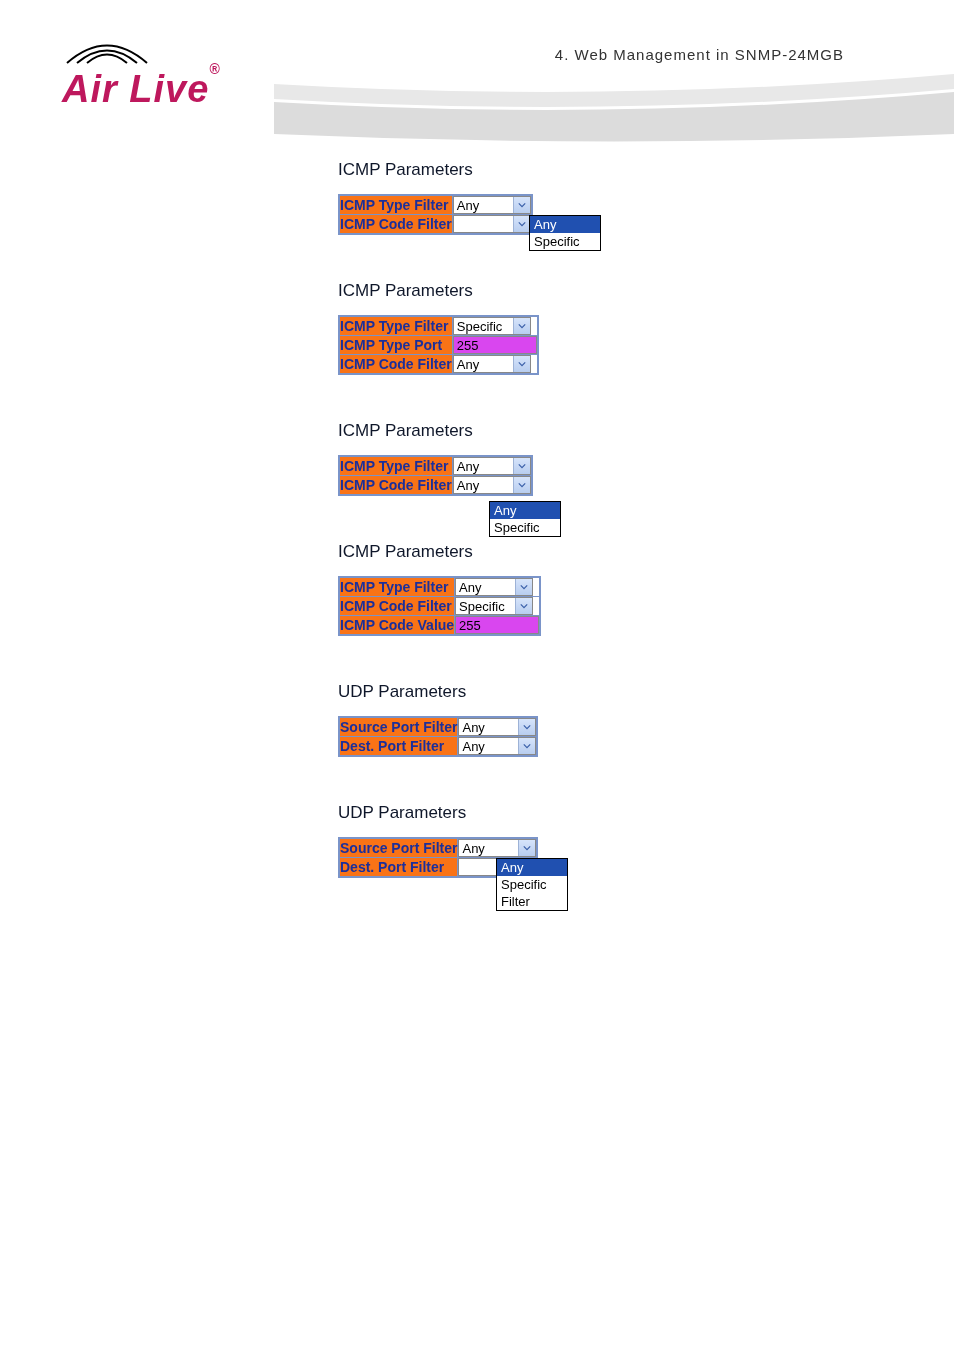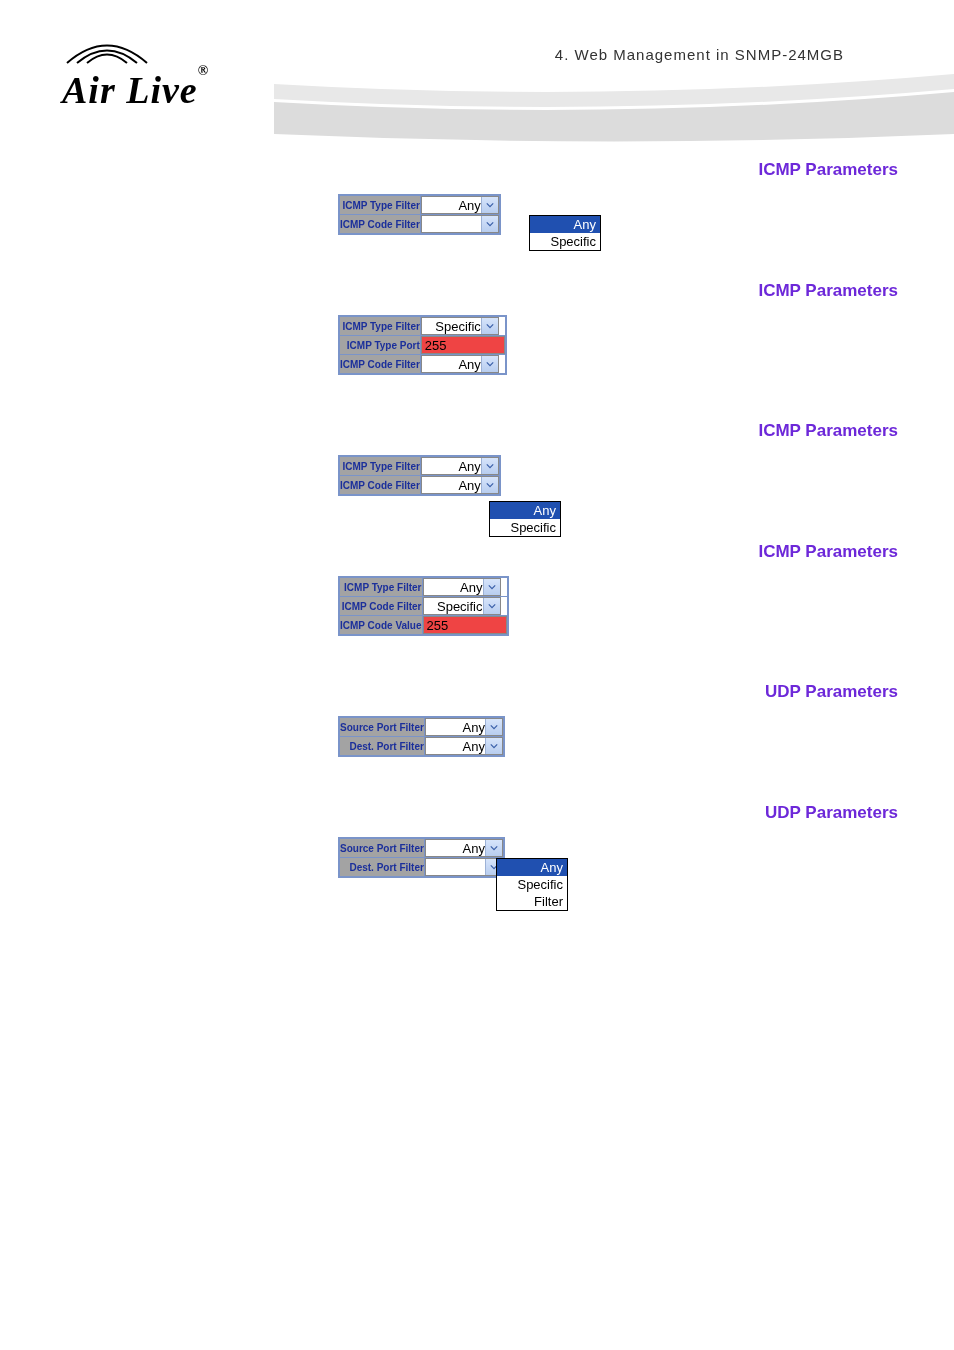--- a/index.html
+++ b/index.html
@@ -1,34 +1,34 @@
 <!DOCTYPE html>
 <html><head>
 <meta charset="utf-8">
 <style>
 html,body{margin:0;padding:0;font-family:Arial,Helvetica,sans-serif;background:#fff;color:#000;}
-.page{width:954px;height:1350px;position:relative;overflow:hidden;text-align:right;}
+.page{width:954px;height:1350px;position:relative;overflow:hidden;}
 .header-text{position:absolute;top:46px;right:110px;font-size:15px;letter-spacing:1px;color:#333;}
 .logo{position:absolute;top:38px;left:62px;}
 .logo-mark{display:block;}
-.logo-text{font-family:Liberation Serif, serif;font-style:italic;font-weight:900;font-size:38px;letter-spacing:1px;color:#000000;}
+.logo-text{font-family:Liberation Sans, sans-serif;font-style:italic;font-weight:900;font-size:38px;letter-spacing:1px;color:#be185d;}
 .logo-text sup{font-size:14px;font-style:normal;position:relative;top:-14px;}
 .swoosh{position:absolute;top:74px;right:0;width:680px;height:80px;}
 .content{position:absolute;left:338px;top:160px;width:560px;}
-.section-title{font-size:17px;font-weight:bold;color:#6d28d9;margin:0 0 14px 0;}
+.section-title{font-size:17px;font-weight:normal;color:#0f172a;margin:0 0 14px 0;}
 .block{margin-bottom:46px;}
 .param-table{border-collapse:collapse;border:2px solid #7a94c9;}
 .param-table td{border:1px solid #7a94c9;padding:0;}
-.label-cell{background:#a3a3a3;color:#1b2f9b;font-weight:bold;font-size:10px;padding:3px 8px;white-space:nowrap;}
+.label-cell{background:#f97316;color:#1b2f9b;font-weight:bold;font-size:14px;padding:3px 8px;white-space:nowrap;}
 .ctrl-cell{background:#fff;padding:2px 4px;position:relative;}
 .select-box{display:flex;align-items:center;border:1px solid #888;background:#fff;width:78px;height:18px;font-size:13px;box-sizing:border-box;}
 .select-box .sel-text{flex:1;padding-left:3px;color:#000;}
 .select-arrow{width:16px;height:16px;background:linear-gradient(#d6e4fb,#b8cdef);border-left:1px solid #9db2d6;display:flex;align-items:center;justify-content:center;}
 .select-arrow svg{width:8px;height:8px;}
-.text-input{border:1px solid #888;background:#ef4444;width:76px;height:16px;font-size:13px;padding:0 3px;display:flex;align-items:center;}
+.text-input{border:1px solid #888;background:#d946ef;width:76px;height:16px;font-size:13px;padding:0 3px;display:flex;align-items:center;}
 .dropdown-open{position:absolute;border:1px solid #000;background:#fff;font-size:13px;z-index:10;}
 .dropdown-open .opt{padding:1px 4px;white-space:nowrap;}
 .dropdown-open .opt.selected{background:#2050b0;color:#fff;}
 
 .dd1{left:191px;top:24px;width:70px;}
 </style>
 </head>
 <body>
 
 <div class="page">

